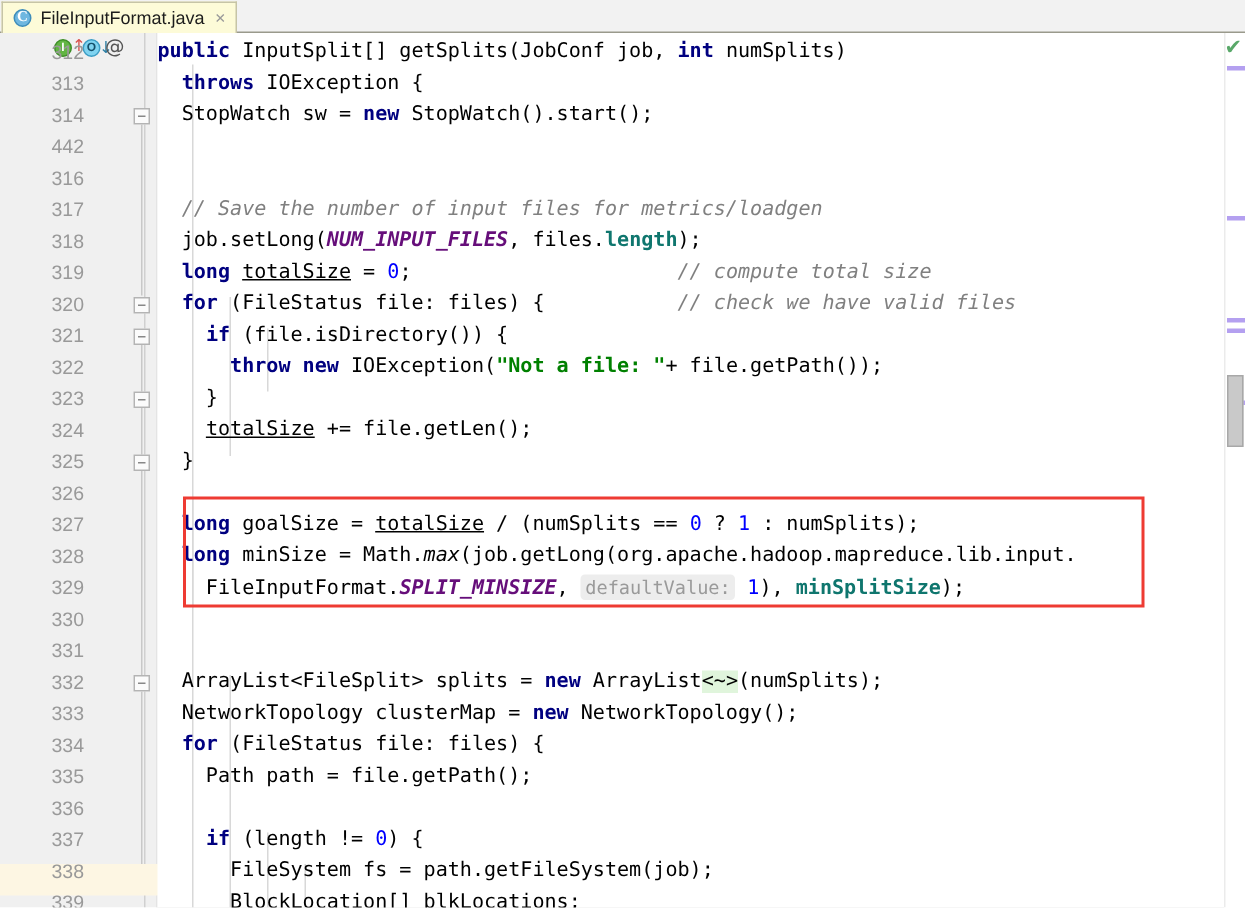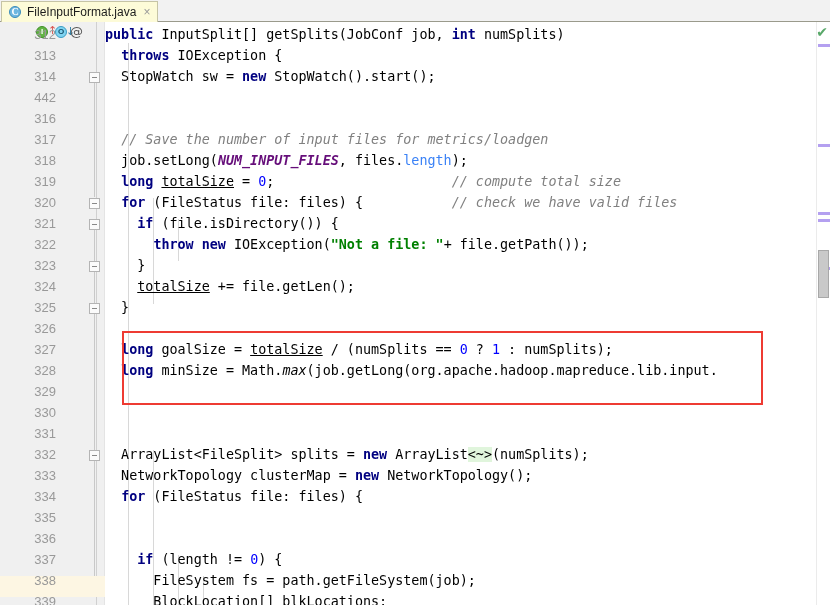--- a/index.html
+++ b/index.html
@@ -91,21 +91,21 @@
   
   .caretrow { background: #fdf6e3; }
   .selrow   { background: #e8e8e8; }
 
   
   .kw   { color: #000080; font-weight: bold; }
   .str  { color: #008000; font-weight: bold; }
   .num  { color: #0000ff; }
   .cmt  { color: #808080; font-style: italic; }
   .sfld { color: #660e7a; font-weight: bold; font-style: italic; }
-  .ifld { color: #3b82f6; font-weight: normal; }
+  .ifld { color: #0f766e; font-weight: bold; }
   .mth  { color: #000000; font-style: italic; }
   .udl  { text-decoration: underline; text-align: center; }
   .green-hl { background: #e0f5dc; }
   .inlay {
     background: #ededed;
     color: #9a9a9a;
     border-radius: 3px;
     padding: 1px 3px;
     font-size: 12.4px;
   }
@@ -316,24 +316,26 @@
     <div class="line" style="top:149px">  <span class="kw">long</span> <span class="udl">totalSize</span> = <span class="num">0</span>;                      <span class="cmt">// compute total size</span></div>
     <div class="line" style="top:170px">  <span class="kw">for</span> (FileStatus file: files) {           <span class="cmt">// check we have valid files</span></div>
     <div class="line" style="top:191px">    <span class="kw">if</span> (file.isDirectory()) {</div>
     <div class="line" style="top:212px">      <span class="kw">throw new</span> IOException(<span class="str">"Not a file: "</span>+ file.getPath());</div>
     <div class="line" style="top:233px">    }</div>
     <div class="line" style="top:254px">    <span class="udl">totalSize</span> += file.getLen();</div>
     <div class="line" style="top:275px">  }</div>
     <div class="line" style="top:296px"> </div>
     <div class="line" style="top:317px">  <span class="kw">long</span> goalSize = <span class="udl">totalSize</span> / (numSplits == <span class="num">0</span> ? <span class="num">1</span> : numSplits);</div>
     <div class="line" style="top:338px">  <span class="kw">long</span> minSize = Math.<span class="mth">max</span>(job.getLong(org.apache.hadoop.mapreduce.lib.input.</div>
+    <div class="line" style="top:359px">    FileInputFormat.<span class="sfld">SPLIT_MINSIZE</span>, <span class="inlay">defaultValue:</span> <span class="num">1</span>), <span class="ifld">minSplitSize</span>);</div>
     <div class="line" style="top:380px"> </div>
     <div class="line" style="top:422px">  ArrayList&lt;FileSplit&gt; splits = <span class="kw">new</span> ArrayList<span class="green-hl">&lt;~&gt;</span>(numSplits);</div>
     <div class="line" style="top:443px">  NetworkTopology clusterMap = <span class="kw">new</span> NetworkTopology();</div>
     <div class="line" style="top:464px">  <span class="kw">for</span> (FileStatus file: files) {</div>
+    <div class="line" style="top:485px">    Path path = file.getPath();</div>
     <div class="line" style="top:527px">    <span class="kw">if</span> (length != <span class="num">0</span>) {</div>
     <div class="line" style="top:548px">      FileSystem fs = path.getFileSystem(job);</div>
     <div class="line" style="top:569px">      BlockLocation[] blkLocations;</div>
 
   </div>
 
   <div id="redbox" style="left:122px; top:309px; width:641px; height:74px;"></div>
 
   <div id="track">
     <div id="okcheck">✔</div>

